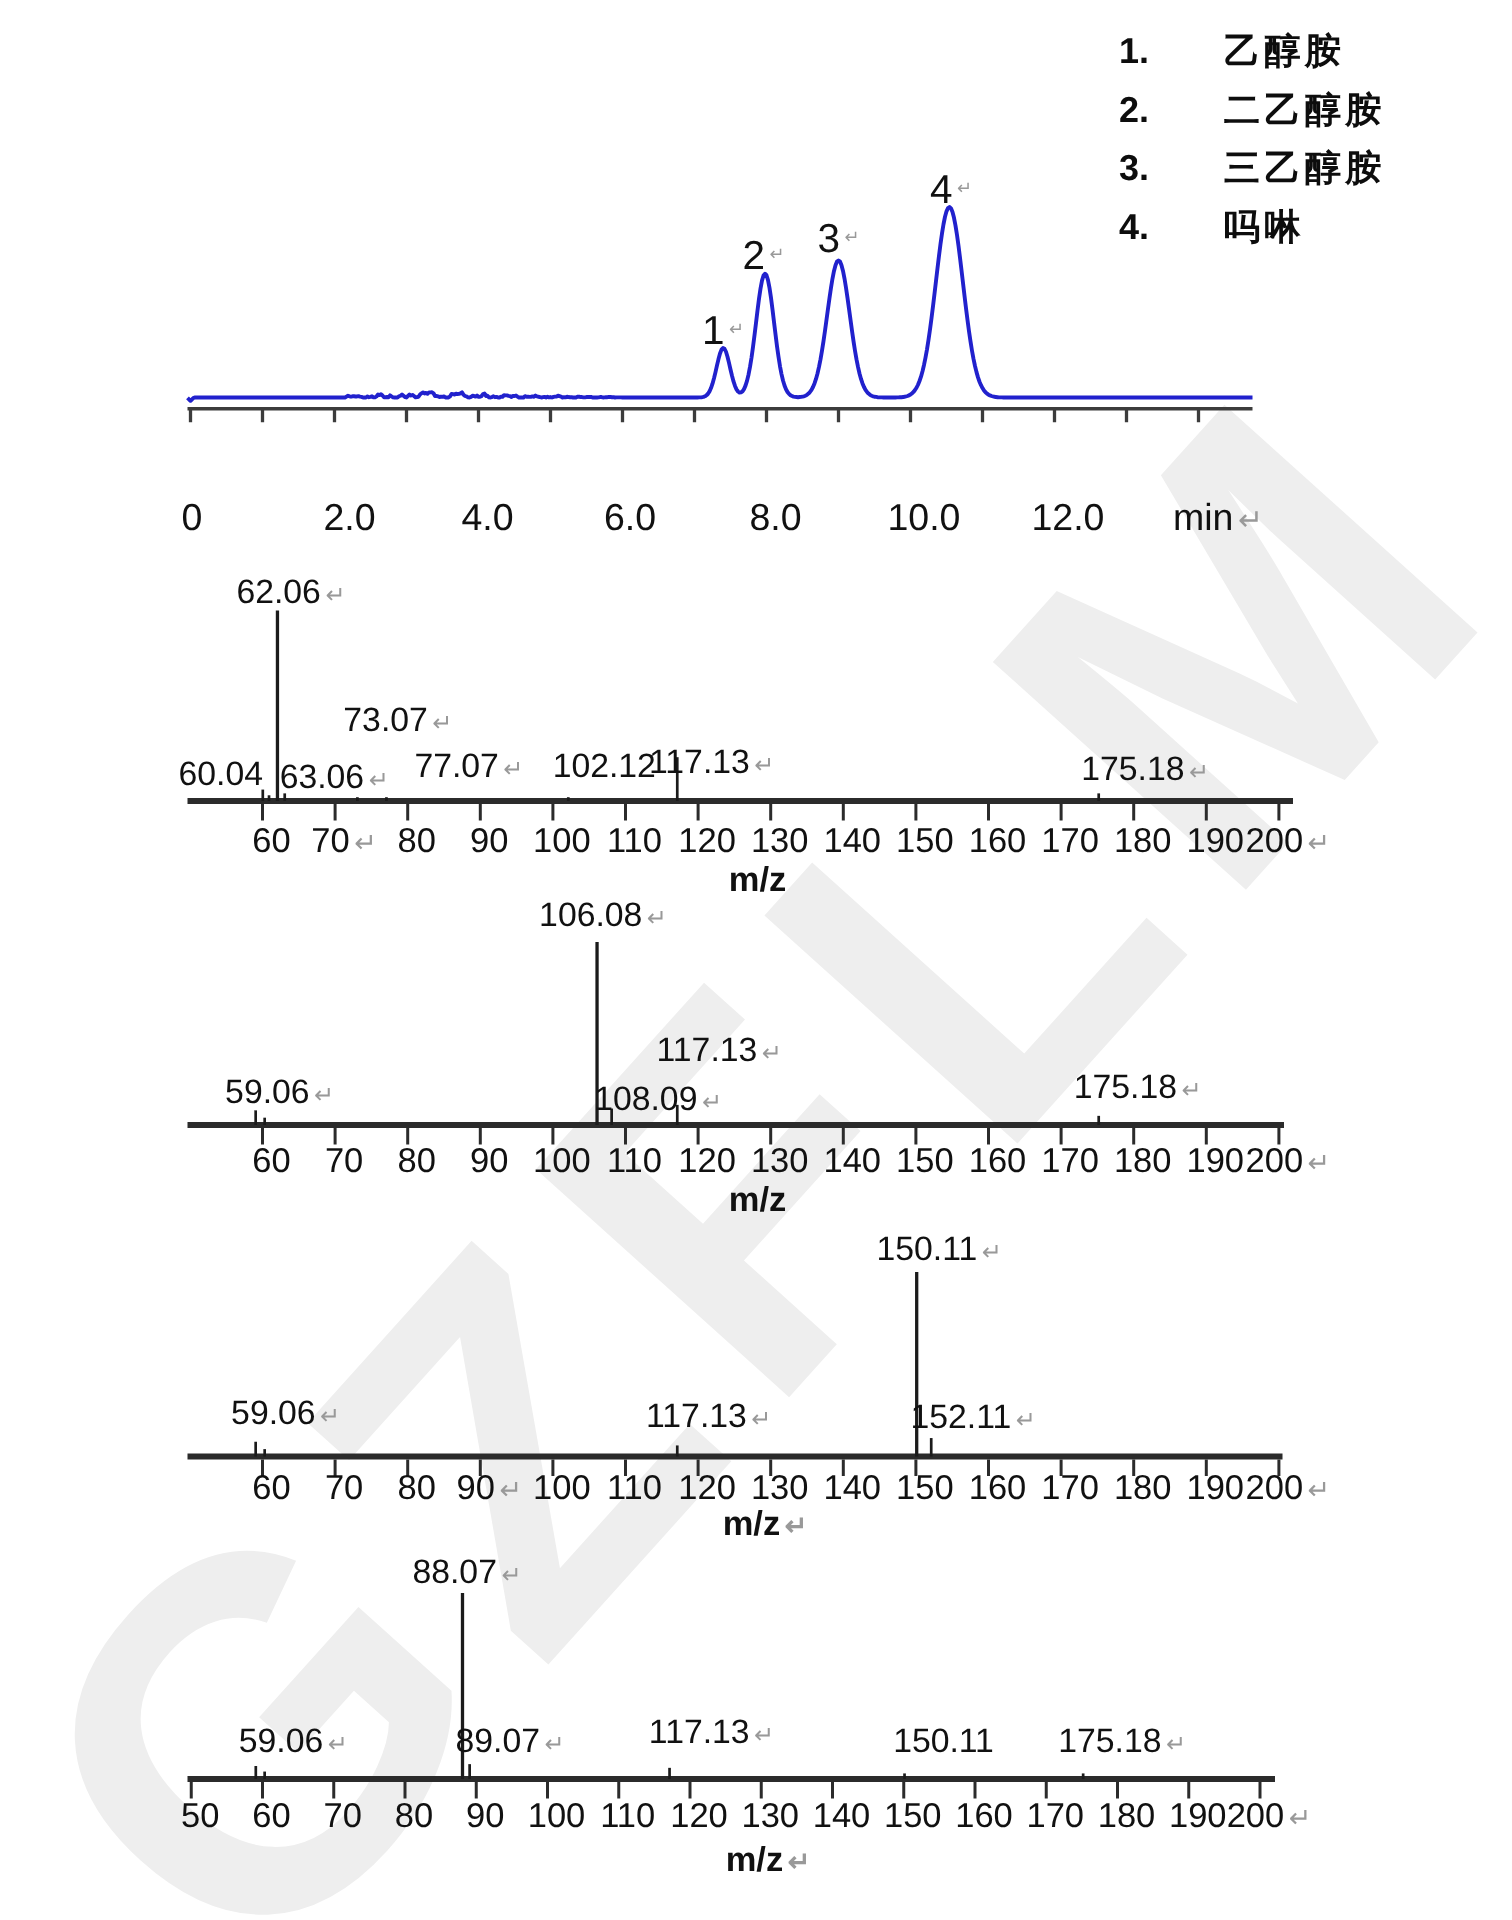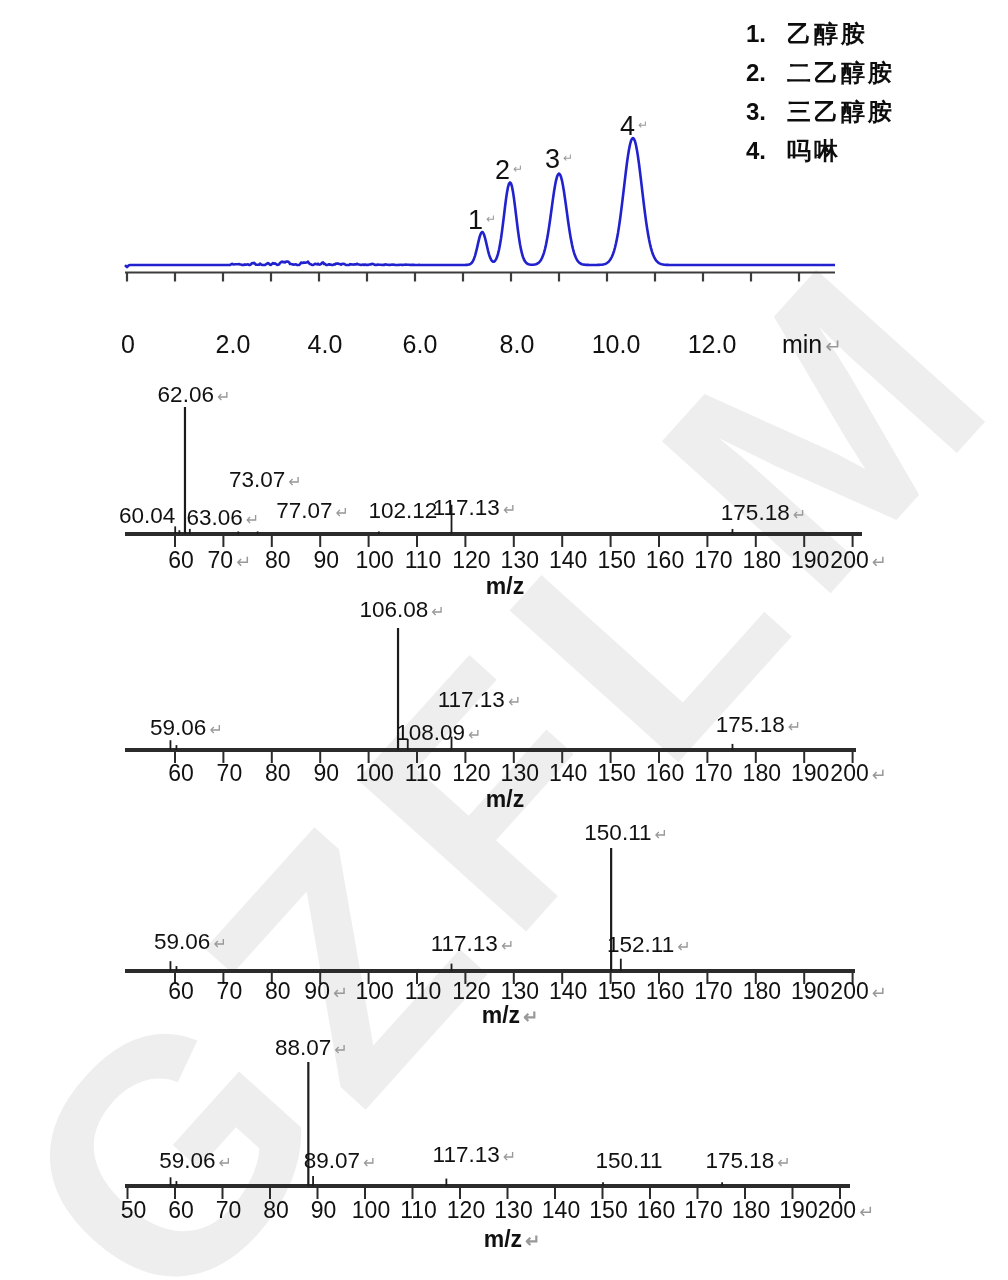--- a/index.html
+++ b/index.html
@@ -6,21 +6,21 @@
   .page{position:relative;width:1008px;height:1280px;background:#ffffff;overflow:hidden;
         font-family:"Liberation Sans",sans-serif;color:#111;}
   .watermark{position:absolute;left:-120px;top:600px;width:1240px;text-align:center;
              font-size:330px;font-weight:bold;letter-spacing:26px;color:#eeeeee;
              transform:rotate(-48deg);z-index:0;white-space:nowrap;user-select:none;}
   svg.fig{position:absolute;left:0;top:0;z-index:1;}
   .legend{position:absolute;left:746px;top:18px;z-index:2;}
   .legend-row{display:flex;align-items:baseline;margin-bottom:7px;
               font-size:24px;font-weight:600;color:#0d0d0d;}
   .legend-num{width:34px;text-align:left;}
-  .legend-name{margin-left:7px;letter-spacing:3px;}
+  .legend-name{margin-left:36px;letter-spacing:3px;}
 </style>
 </head>
 <body>
 
 <div class="page">
   <div class="watermark">GZFLM</div>
 
   <svg class="fig" id="fig-svg" width="1008" height="1280" viewBox="0 0 1008 1280">
       <g>
         <path d="M125 265.2 L126 266.2 L127 267.2 L128 266.2 L129 265.2 L130 265.0 L131 265.0 L132 265.0 L133 265.0 L134 265.0 L135 265.0 L136 265.0 L137 265.0 L138 265.0 L139 265.0 L140 265.0 L141 265.0 L142 265.0 L143 265.0 L144 265.0 L145 265.0 L146 265.0 L147 265.0 L148 265.0 L149 265.0 L150 265.0 L151 265.0 L152 265.0 L153 265.0 L154 265.0 L155 265.0 L156 265.0 L157 265.0 L158 265.0 L159 265.0 L160 265.0 L161 265.0 L162 265.0 L163 265.0 L164 265.0 L165 265.0 L166 265.0 L167 265.0 L168 265.0 L169 265.0 L170 265.0 L171 265.0 L172 265.0 L173 265.0 L174 265.0 L175 265.0 L176 265.0 L177 265.0 L178 265.0 L179 265.0 L180 265.0 L181 265.0 L182 265.0 L183 265.0 L184 265.0 L185 265.0 L186 265.0 L187 265.0 L188 265.0 L189 265.0 L190 265.0 L191 265.0 L192 265.0 L193 265.0 L194 265.0 L195 265.0 L196 265.0 L197 265.0 L198 265.0 L199 265.0 L200 265.0 L201 265.0 L202 265.0 L203 265.0 L204 265.0 L205 265.0 L206 265.0 L207 265.0 L208 265.0 L209 265.0 L210 265.0 L211 265.0 L212 265.0 L213 265.0 L214 265.0 L215 265.0 L216 265.0 L217 265.0 L218 265.0 L219 265.0 L220 265.0 L221 265.0 L222 265.0 L223 265.0 L224 265.0 L225 265.0 L226 265.0 L227 265.0 L228 265.0 L229 265.0 L230 265.0 L231 264.4 L232 263.8 L233 264.2 L234 264.5 L235 264.2 L236 264.2 L237 264.3 L238 264.3 L239 264.1 L240 264.4 L241 264.6 L242 265.0 L243 264.9 L244 265.0 L245 264.3 L246 264.8 L247 264.6 L248 264.2 L249 264.9 L250 264.9 L251 264.3 L252 263.0 L253 263.4 L254 262.8 L255 263.7 L256 264.8 L257 264.8 L258 264.7 L259 264.8 L260 263.6 L261 264.3 L262 264.9 L263 265.0 L264 265.0 L265 265.0 L266 264.2 L267 263.8 L268 263.0 L269 263.8 L270 264.7 L271 265.0 L272 263.9 L273 263.0 L274 263.7 L275 263.3 L276 264.0 L277 264.9 L278 264.7 L279 264.5 L280 263.0 L281 262.2 L282 261.6 L283 262.3 L284 261.9 L285 262.5 L286 261.6 L287 261.6 L288 261.5 L289 262.2 L290 264.0 L291 264.0 L292 264.2 L293 264.7 L294 264.4 L295 264.6 L296 264.3 L297 265.0 L298 265.0 L299 265.0 L300 264.3 L301 262.6 L302 262.8 L303 263.0 L304 262.4 L305 262.7 L306 262.6 L307 262.3 L308 261.6 L309 263.2 L310 264.0 L311 264.3 L312 264.9 L313 265.0 L314 264.6 L315 263.8 L316 264.0 L317 264.4 L318 263.7 L319 264.6 L320 264.5 L321 264.1 L322 262.7 L323 262.4 L324 264.0 L325 263.8 L326 264.9 L327 265.0 L328 264.7 L329 264.2 L330 264.8 L331 264.6 L332 265.0 L333 265.0 L334 264.4 L335 264.5 L336 263.5 L337 263.6 L338 263.6 L339 263.9 L340 264.1 L341 264.7 L342 263.9 L343 264.0 L344 263.7 L345 264.4 L346 265.0 L347 265.0 L348 265.0 L349 265.0 L350 264.1 L351 264.5 L352 264.4 L353 264.6 L354 264.5 L355 264.3 L356 264.5 L357 263.7 L358 264.3 L359 264.5 L360 264.7 L361 265.0 L362 264.8 L363 264.6 L364 265.0 L365 264.5 L366 264.9 L367 264.7 L368 265.0 L369 264.6 L370 264.4 L371 264.4 L372 263.8 L373 264.1 L374 264.4 L375 265.0 L376 264.8 L377 264.9 L378 264.5 L379 264.7 L380 264.8 L381 264.8 L382 265.0 L383 264.9 L384 265.0 L385 264.5 L386 264.4 L387 264.7 L388 264.7 L389 264.9 L390 264.9 L391 264.7 L392 264.6 L393 264.7 L394 264.6 L395 265.0 L396 265.0 L397 265.0 L398 265.0 L399 264.9 L400 264.7 L401 264.7 L402 265.0 L403 264.9 L404 264.8 L405 264.8 L406 264.6 L407 264.7 L408 264.8 L409 264.8 L410 265.0 L411 264.9 L412 264.9 L413 264.9 L414 264.9 L415 265.0 L416 265.0 L417 265.0 L418 265.0 L419 264.9 L420 265.0 L421 265.0 L422 265.0 L423 265.0 L424 265.0 L425 265.0 L426 265.0 L427 265.0 L428 265.0 L429 265.0 L430 265.0 L431 265.0 L432 265.0 L433 265.0 L434 265.0 L435 265.0 L436 265.0 L437 265.0 L438 265.0 L439 265.0 L440 265.0 L441 265.0 L442 265.0 L443 265.0 L444 265.0 L445 265.0 L446 265.0 L447 265.0 L448 265.0 L449 265.0 L450 265.0 L451 265.0 L452 265.0 L453 265.0 L454 265.0 L455 265.0 L456 265.0 L457 265.0 L458 265.0 L459 265.0 L460 265.0 L461 265.0 L462 265.0 L463 265.0 L464 265.0 L465 265.0 L466 264.9 L467 264.9 L468 264.8 L469 264.6 L470 264.2 L471 263.5 L472 262.5 L473 260.9 L474 258.7 L475 255.8 L476 252.2 L477 248.1 L478 243.6 L479 239.4 L480 235.7 L481 233.1 L482 232.0 L483 232.5 L484 234.5 L485 237.8 L486 241.9 L487 246.3 L488 250.5 L489 254.3 L490 257.3 L491 259.6 L492 261.0 L493 261.7 L494 261.6 L495 260.9 L496 259.4 L497 257.1 L498 253.9 L499 249.8 L500 244.6 L501 238.5 L502 231.4 L503 223.5 L504 215.3 L505 207.0 L506 199.2 L507 192.4 L508 187.1 L509 183.7 L510 182.5 L511 183.5 L512 186.7 L513 191.9 L514 198.6 L515 206.3 L516 214.6 L517 222.9 L518 230.8 L519 237.9 L520 244.2 L521 249.4 L522 253.7 L523 257.0 L524 259.5 L525 261.3 L526 262.6 L527 263.5 L528 264.0 L529 264.4 L530 264.6 L531 264.7 L532 264.8 L533 264.7 L534 264.6 L535 264.4 L536 264.2 L537 263.8 L538 263.2 L539 262.4 L540 261.3 L541 259.9 L542 258.0 L543 255.6 L544 252.6 L545 249.0 L546 244.6 L547 239.6 L548 233.8 L549 227.4 L550 220.5 L551 213.2 L552 205.8 L553 198.6 L554 191.8 L555 185.7 L556 180.6 L557 176.8 L558 174.4 L559 173.6 L560 174.4 L561 176.8 L562 180.6 L563 185.7 L564 191.8 L565 198.6 L566 205.8 L567 213.2 L568 220.5 L569 227.4 L570 233.8 L571 239.6 L572 244.6 L573 249.0 L574 252.6 L575 255.6 L576 258.0 L577 259.9 L578 261.3 L579 262.4 L580 263.2 L581 263.8 L582 264.2 L583 264.5 L584 264.6 L585 264.8 L586 264.9 L587 264.9 L588 264.9 L589 265.0 L590 265.0 L591 265.0 L592 265.0 L593 265.0 L594 265.0 L595 265.0 L596 265.0 L597 265.0 L598 264.9 L599 264.9 L600 264.8 L601 264.8 L602 264.7 L603 264.5 L604 264.3 L605 264.0 L606 263.6 L607 263.0 L608 262.3 L609 261.3 L610 260.0 L611 258.5 L612 256.5 L613 254.0 L614 251.1 L615 247.5 L616 243.3 L617 238.4 L618 232.9 L619 226.6 L620 219.7 L621 212.2 L622 204.2 L623 195.8 L624 187.3 L625 178.8 L626 170.5 L627 162.7 L628 155.6 L629 149.5 L630 144.5 L631 140.9 L632 138.7 L633 138.0 L634 138.9 L635 141.3 L636 145.2 L637 150.4 L638 156.7 L639 163.9 L640 171.8 L641 180.1 L642 188.7 L643 197.2 L644 205.5 L645 213.4 L646 220.8 L647 227.6 L648 233.8 L649 239.3 L650 244.0 L651 248.1 L652 251.6 L653 254.5 L654 256.8 L655 258.7 L656 260.3 L657 261.5 L658 262.4 L659 263.1 L660 263.6 L661 264.0 L662 264.3 L663 264.5 L664 264.7 L665 264.8 L666 264.9 L667 264.9 L668 264.9 L669 265.0 L670 265.0 L671 265.0 L672 265.0 L673 265.0 L674 265.0 L675 265.0 L676 265.0 L677 265.0 L678 265.0 L679 265.0 L680 265.0 L681 265.0 L682 265.0 L683 265.0 L684 265.0 L685 265.0 L686 265.0 L687 265.0 L688 265.0 L689 265.0 L690 265.0 L691 265.0 L692 265.0 L693 265.0 L694 265.0 L695 265.0 L696 265.0 L697 265.0 L698 265.0 L699 265.0 L700 265.0 L701 265.0 L702 265.0 L703 265.0 L704 265.0 L705 265.0 L706 265.0 L707 265.0 L708 265.0 L709 265.0 L710 265.0 L711 265.0 L712 265.0 L713 265.0 L714 265.0 L715 265.0 L716 265.0 L717 265.0 L718 265.0 L719 265.0 L720 265.0 L721 265.0 L722 265.0 L723 265.0 L724 265.0 L725 265.0 L726 265.0 L727 265.0 L728 265.0 L729 265.0 L730 265.0 L731 265.0 L732 265.0 L733 265.0 L734 265.0 L735 265.0 L736 265.0 L737 265.0 L738 265.0 L739 265.0 L740 265.0 L741 265.0 L742 265.0 L743 265.0 L744 265.0 L745 265.0 L746 265.0 L747 265.0 L748 265.0 L749 265.0 L750 265.0 L751 265.0 L752 265.0 L753 265.0 L754 265.0 L755 265.0 L756 265.0 L757 265.0 L758 265.0 L759 265.0 L760 265.0 L761 265.0 L762 265.0 L763 265.0 L764 265.0 L765 265.0 L766 265.0 L767 265.0 L768 265.0 L769 265.0 L770 265.0 L771 265.0 L772 265.0 L773 265.0 L774 265.0 L775 265.0 L776 265.0 L777 265.0 L778 265.0 L779 265.0 L780 265.0 L781 265.0 L782 265.0 L783 265.0 L784 265.0 L785 265.0 L786 265.0 L787 265.0 L788 265.0 L789 265.0 L790 265.0 L791 265.0 L792 265.0 L793 265.0 L794 265.0 L795 265.0 L796 265.0 L797 265.0 L798 265.0 L799 265.0 L800 265.0 L801 265.0 L802 265.0 L803 265.0 L804 265.0 L805 265.0 L806 265.0 L807 265.0 L808 265.0 L809 265.0 L810 265.0 L811 265.0 L812 265.0 L813 265.0 L814 265.0 L815 265.0 L816 265.0 L817 265.0 L818 265.0 L819 265.0 L820 265.0 L821 265.0 L822 265.0 L823 265.0 L824 265.0 L825 265.0 L826 265.0 L827 265.0 L828 265.0 L829 265.0 L830 265.0 L831 265.0 L832 265.0 L833 265.0 L834 265.0 L835 265.0 " fill="none" stroke="#2121cd" stroke-width="2.6" stroke-linejoin="round"></path>

